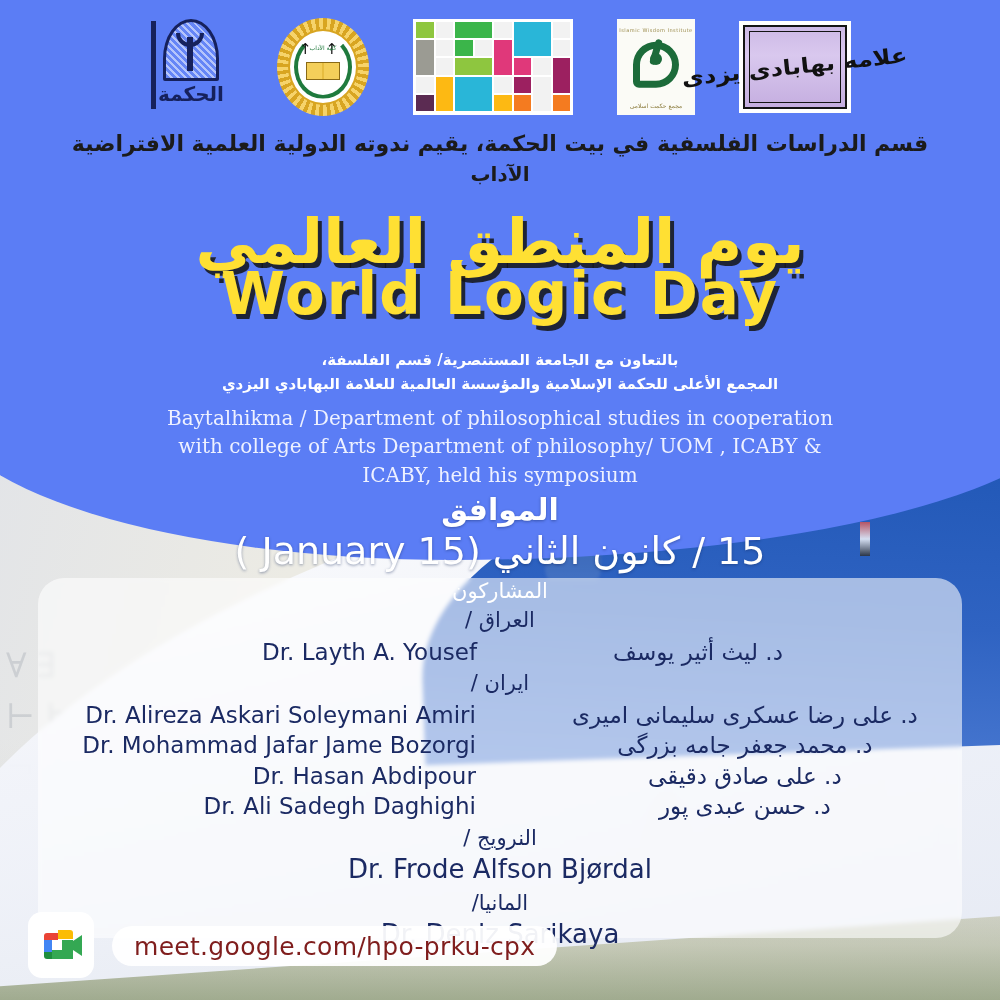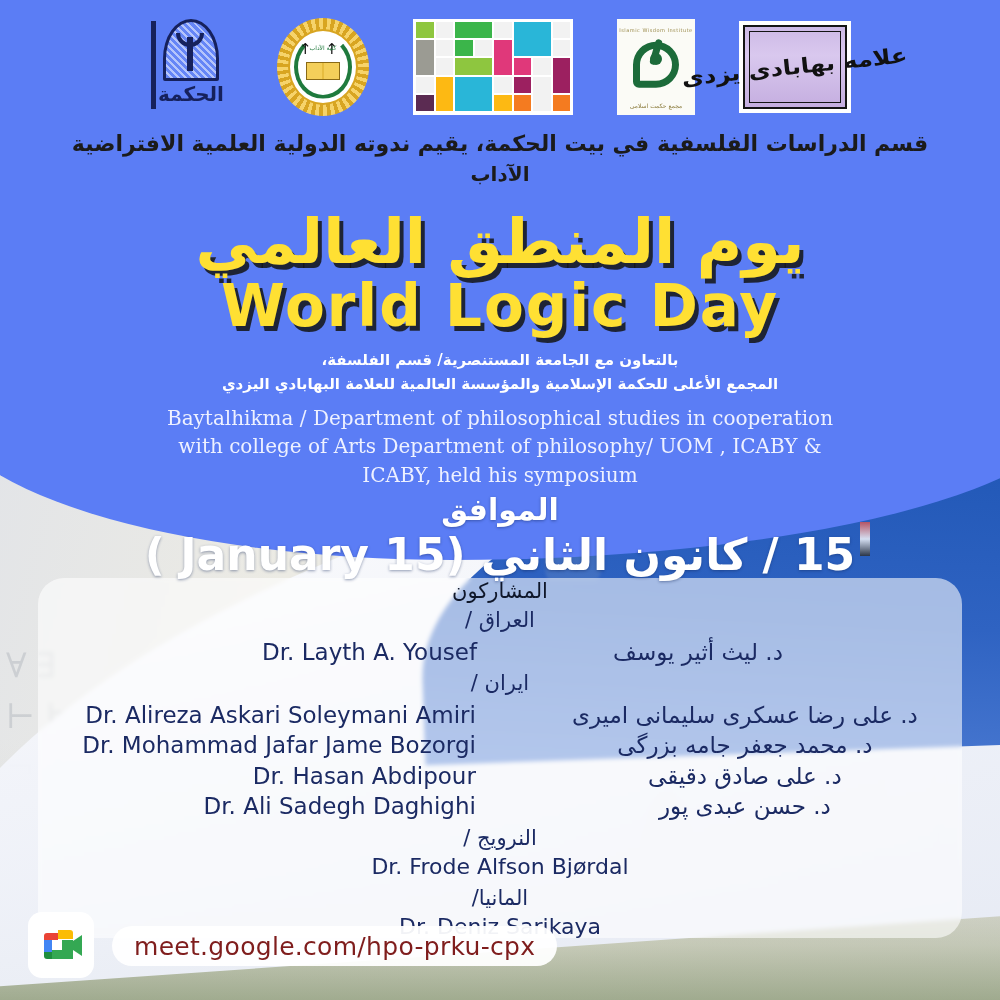--- a/index.html
+++ b/index.html
@@ -298,21 +298,21 @@
 
   .title-ar {
     position: absolute; left: 0; right: 0; top: 205px;
     text-align: center; direction: rtl;
     font-size: 62px; font-weight: 700; letter-spacing: 1px;
     color: #ffe033;
     text-shadow: 4px 5px 0 rgba(20,20,20,.85);
     z-index: 6;
   }
   .title-en {
-    position: absolute; left: 0; right: 0; top: 272px;
+    position: absolute; left: 0; right: 0; top: 260px;
     text-align: center;
     font-size: 58px; font-weight: 700; letter-spacing: 2px;
     color: #ffe033;
     text-shadow: 4px 5px 0 rgba(20,20,20,.85);
     z-index: 6;
   }
 
   .coop-ar {
     position: absolute; left: 0; right: 0; top: 348px;
     text-align: center; direction: rtl;
@@ -331,21 +331,21 @@
   }
 
   .date-block {
     position: absolute; left: 0; right: 0; top: 492px;
     text-align: center; direction: rtl;
     color: #ffffff;
     z-index: 7;
     text-shadow: 0 1px 3px rgba(20,40,90,.45);
   }
   .date-block .mowafiq { font-size: 30px; font-weight: 700; }
-  .date-block .dateline { font-size: 44px; font-weight: 700; margin-top: 2px; }
+  .date-block .dateline { font-size: 38px; font-weight: 400; margin-top: 2px; }
 
   
   .panel {
     position: absolute;
     left: 38px; right: 38px;
     top: 578px; bottom: 62px;
     background: rgba(255,255,255,0.58);
     border-radius: 26px;
     backdrop-filter: blur(2px);
     z-index: 5;
@@ -355,21 +355,21 @@
     left: 38px; right: 38px;
     top: 578px;
     z-index: 8;
     color: #1b2a63;
     text-align: center;
   }
   .heading-ar {
     direction: rtl;
     font-size: 21px;
     line-height: 1.25;
-    color: #0f172a;
+    color: #ffffff;
   }
   .country {
     direction: rtl;
     font-size: 21px;
     line-height: 1.35;
     color: #1b2a63;
     margin-top: 2px;
   }
   .names {
     display: flex;
@@ -386,21 +386,21 @@
   }
   .names .col-ar {
     text-align: center;
     direction: rtl;
     font-size: 23px;
     line-height: 1.33;
     color: #1b2a63;
     min-width: 250px;
   }
   .solo {
-    font-size: 22px;
+    font-size: 26px;
     line-height: 1.3;
     color: #1b2a63;
     margin-top: 1px;
   }
 
   
   .meet-logo {
     position: absolute;
     left: 28px; bottom: 22px;
     width: 66px; height: 66px;

